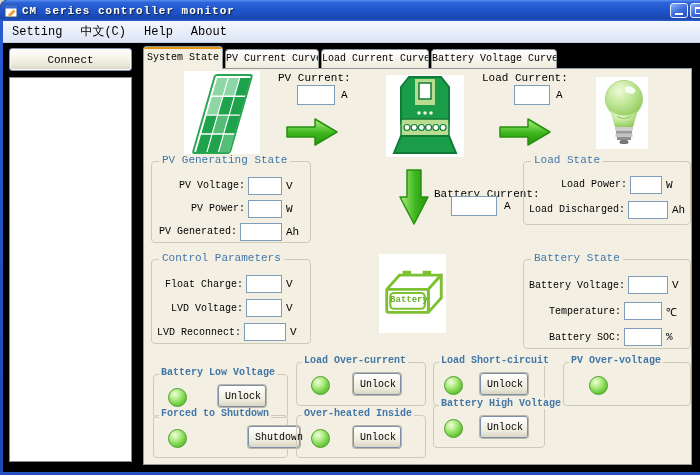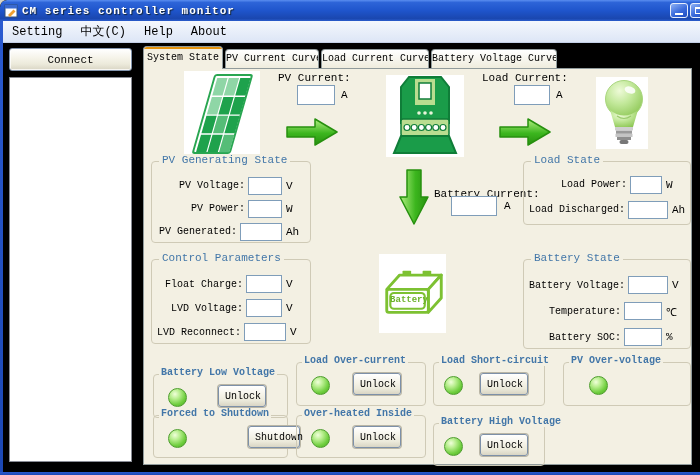--- a/index.html
+++ b/index.html
@@ -343,20 +343,20 @@
     <div class="sgroup" style="left:9px;top:346px;width:135px;height:43px;">
       <span class="stitle">Forced to Shutdown</span>
       <span class="led" style="left:14px;top:13px;"></span>
       <button class="sbtn" style="left:64px;top:10px;width:52px;margin-left:30px;">Shutdown</button>
     </div>
     <div class="sgroup" style="left:152px;top:346px;width:130px;height:43px;">
       <span class="stitle">Over-heated Inside</span>
       <span class="led" style="left:14px;top:13px;"></span>
       <button class="sbtn" style="left:56px;top:10px;width:48px;">Unlock</button>
     </div>
-    <div class="sgroup" style="left:289px;top:354px;width:112px;height:43px;">
+    <div class="sgroup" style="left:289px;top:336px;width:112px;height:43px;">
       <span class="stitle">Battery High Voltage</span>
       <span class="led" style="left:10px;top:13px;"></span>
       <button class="sbtn" style="left:46px;top:10px;width:48px;">Unlock</button>
     </div>
 
   </div>
 </div>
 
 </body></html>

